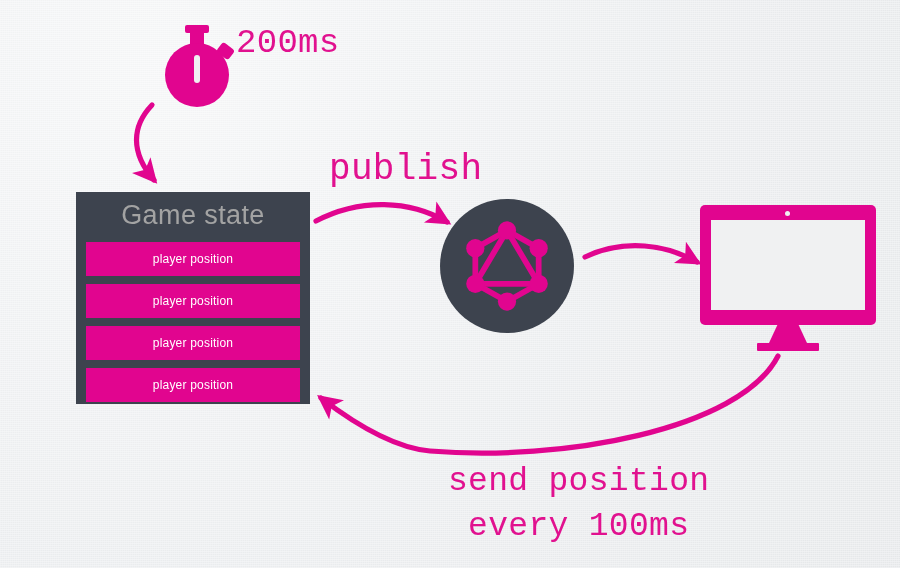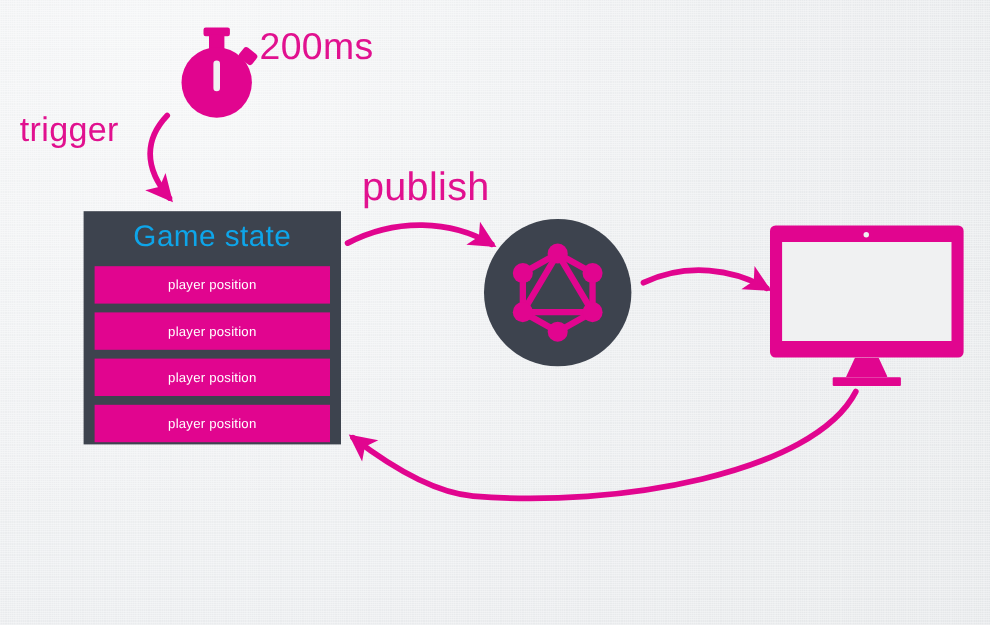--- a/index.html
+++ b/index.html
@@ -41,21 +41,21 @@
     position: absolute;
     left: 76px;
     top: 192px;
     width: 234px;
     height: 212px;
     background: #3d434e;
     box-sizing: border-box;
     padding: 4px 10px 9px 10px;
   }
   .state-title {
-    color: #0ea5e9;
+    color: #a3a3a3;
     font-size: 27px;
     font-weight: 300;
     text-align: center;
     letter-spacing: .4px;
     line-height: 38px;
     height: 38px;
     white-space: nowrap;
   }
   .player-row {
     height: 34px;
@@ -195,20 +195,21 @@
     border-radius: 3px;
   }
 
   
   .label {
     position: absolute;
     color: #e1118f;
     font-weight: 300;
     white-space: nowrap;
     letter-spacing: .3px;
+    font-family: Liberation Mono, monospace;
   }
   .label-200ms   { left: 236px; top: 24px;  font-size: 34px; }
   .label-trigger { left: 18px;  top: 100px; font-size: 31px; }
   .label-publish { left: 329px; top: 149px; font-size: 36px; }
   .label-gamestate { left: 588px; top: 200px; font-size: 21px; }
   .label-send {
     left: 448px; top: 459px;
     font-size: 33px;
     line-height: 45px;
     text-align: center;
@@ -241,21 +242,20 @@
   <div class="stopwatch">
     <div class="sw-cap"></div>
     <div class="sw-stem"></div>
     <div class="sw-knob"></div>
     <div class="sw-body"></div>
     <div class="sw-needle"></div>
   </div>
 
   <div class="label label-200ms">200ms</div>
 
-  <div class="label label-trigger">trigger</div>
 
   <div class="state-panel">
     <div class="state-title">Game state</div>
     <div class="player-row">player position</div>
     <div class="player-row">player position</div>
     <div class="player-row">player position</div>
     <div class="player-row">player position</div>
   </div>
 
   <div class="label label-publish">publish</div>
@@ -287,14 +287,18 @@
 
   <div class="monitor">
     <div class="monitor-frame">
       <div class="monitor-cam"></div>
       <div class="monitor-screen"></div>
     </div>
     <div class="monitor-neck"></div>
     <div class="monitor-base"></div>
   </div>
 
+  <div class="label label-send">
+    <span class="l1">send position</span>
+    <span class="l2">every 100ms</span>
+  </div>
 
 </div>
 
 </body></html>

